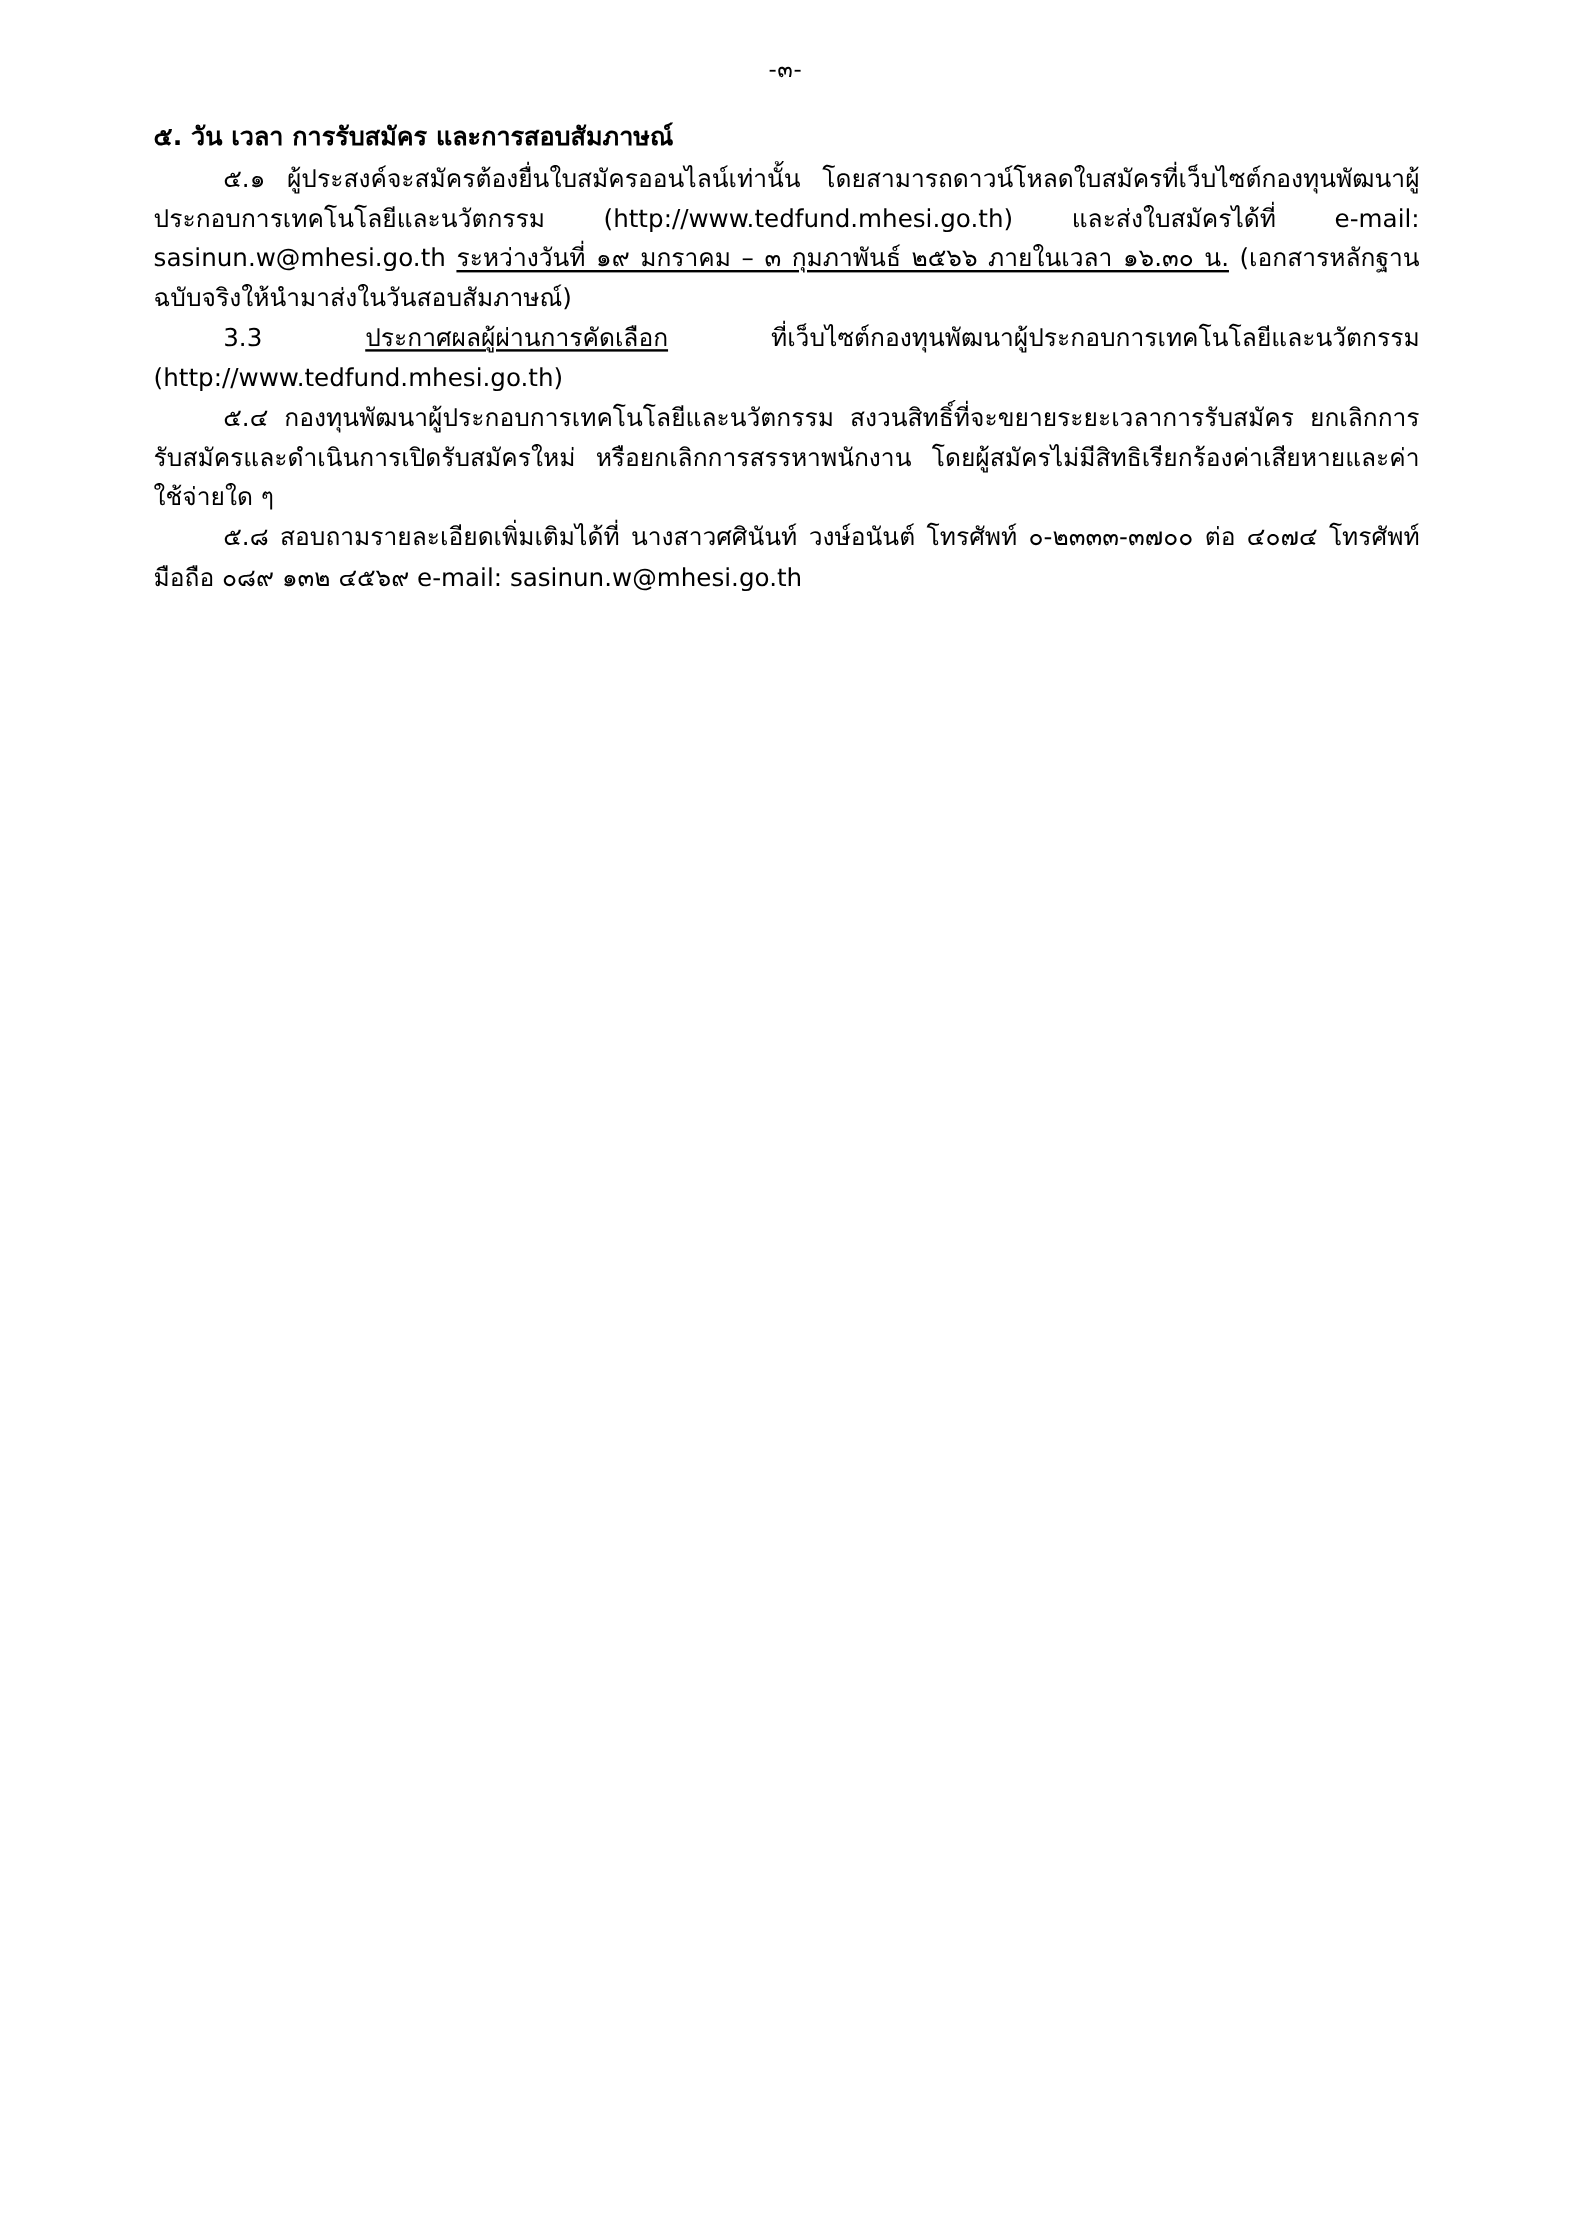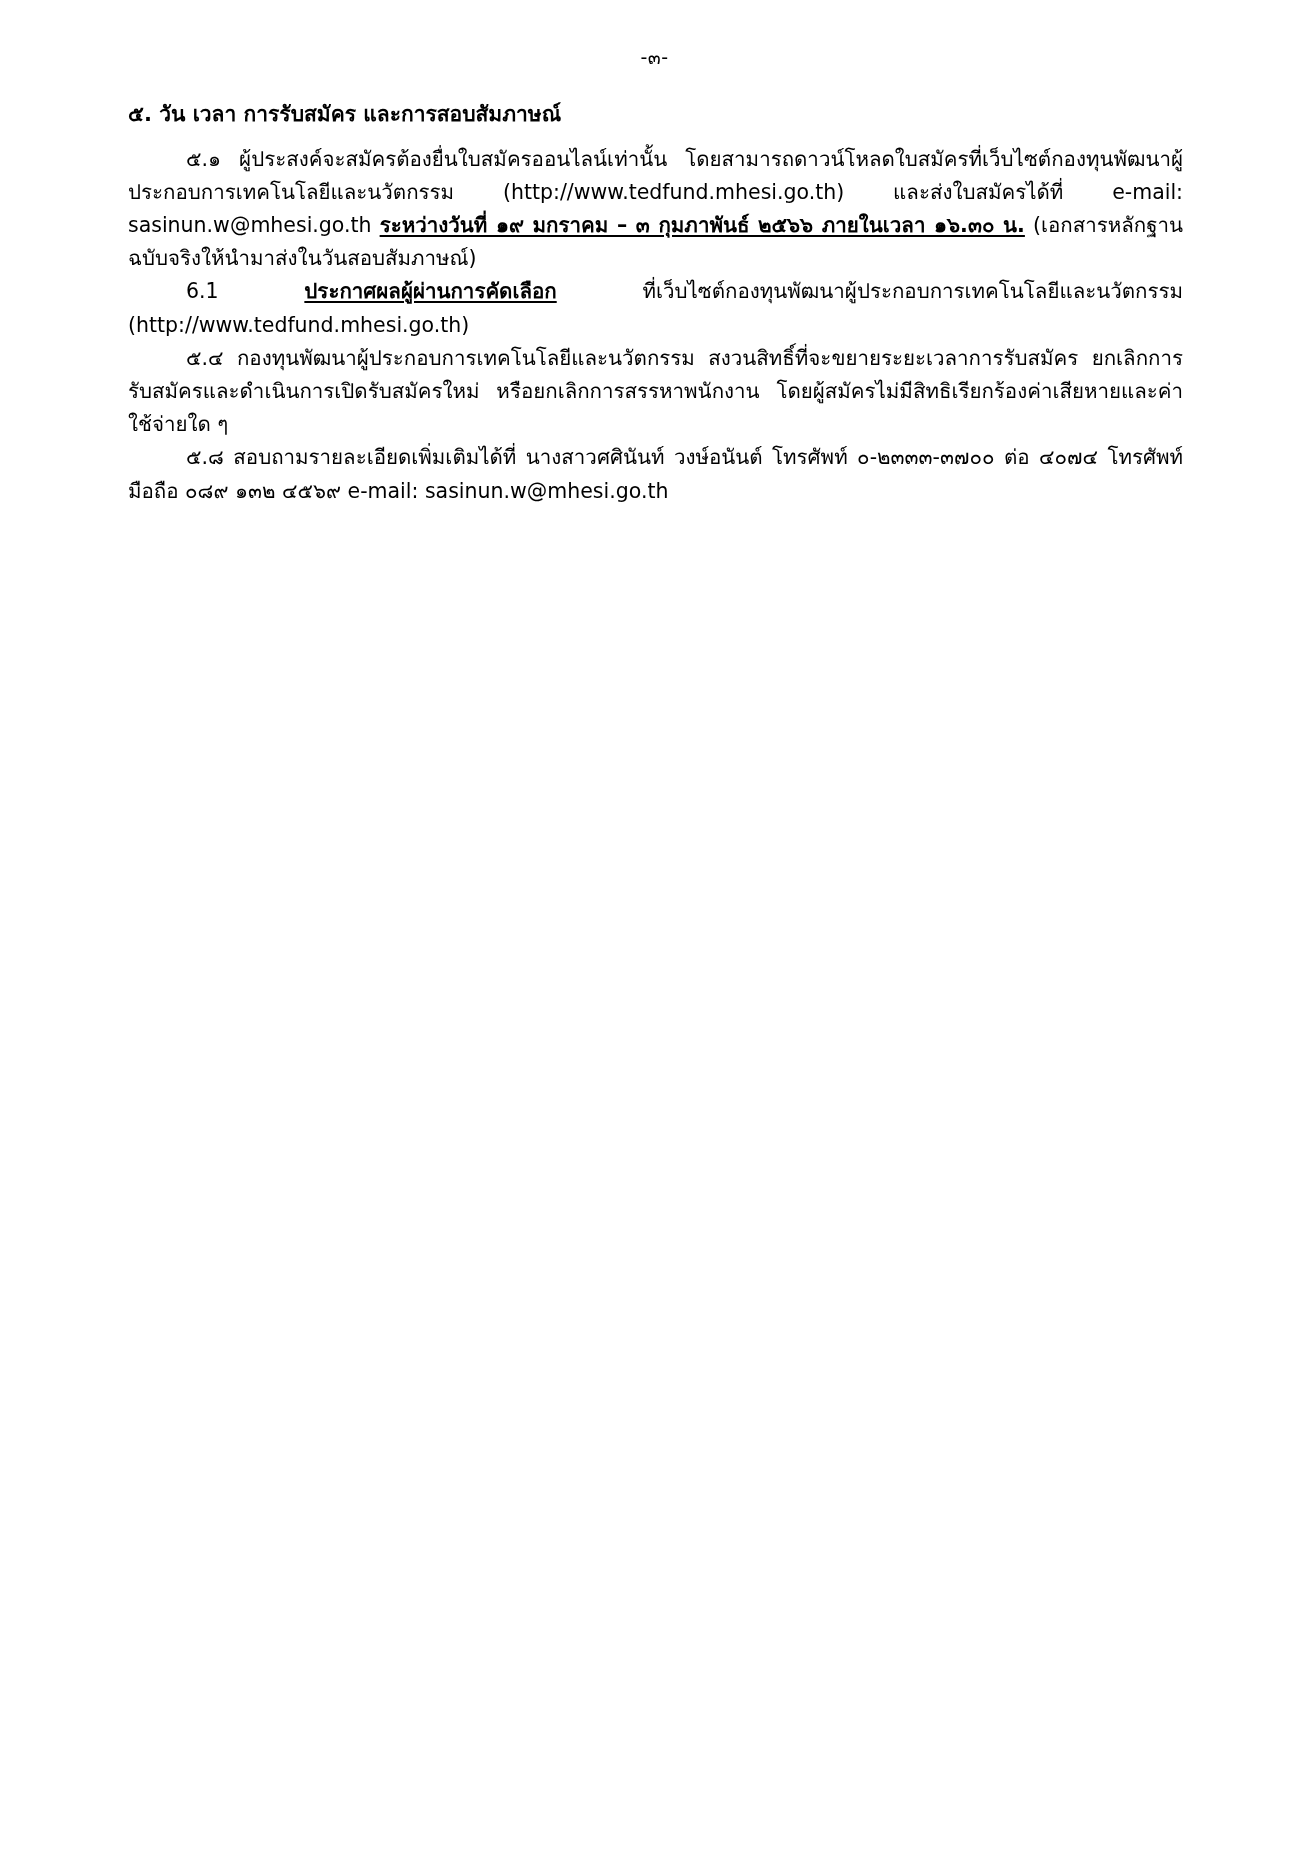--- a/index.html
+++ b/index.html
@@ -34,32 +34,32 @@
   .content {
     position: absolute;
     top: 98px;
     left: 128px;
     width: 1055px;
   }
   .section-title {
     font-weight: bold;
     font-size: 21px;
     line-height: 1.55;
-    margin-bottom: 12px;
+    margin-bottom: 2px;
   }
   p.para {
     font-size: 20.5px;
     line-height: 1.62;
     margin: 0;
     text-align: justify;
     text-justify: inter-word;
     text-indent: 58px;
   }
   .u-bold {
-    font-weight: bold;
+    font-weight: normal;
     text-decoration: underline;
     text-underline-offset: 3px;
   }
   .closing {
     position: absolute;
     top: 915px;
     left: 128px;
     width: 1055px;
     text-align: center;
     font-size: 20.5px;
@@ -76,21 +76,21 @@
 
   <div class="page-number">-๓-</div>
 
   <div class="content">
 
     <div class="section-title">๕. วัน เวลา การรับสมัคร และการสอบสัมภาษณ์</div>
 
     <p class="para"><span>๕.๑ ผู้ประสงค์จะสมัครต้องยื่นใบสมัครออนไลน์เท่านั้น โดยสามารถดาวน์โหลดใบสมัครที่เว็บไซต์กองทุนพัฒนาผู้ประกอบการเทคโนโลยีและนวัตกรรม (http://www.tedfund.mhesi.go.th) และส่งใบสมัครได้ที่ e-mail: sasinun.w@mhesi.go.th </span><span class="u-bold">ระหว่างวันที่ ๑๙ มกราคม – ๓ กุมภาพันธ์ ๒๕๖๖ ภายในเวลา ๑๖.๓๐ น.</span><span> (เอกสารหลักฐานฉบับจริงให้นำมาส่งในวันสอบสัมภาษณ์)</span></p>
 
 
-    <p class="para"><span>6.1 </span><span class="u-bold">ประกาศผลผู้ผ่านการคัดเลือก</span><span> ที่เว็บไซต์กองทุนพัฒนาผู้ประกอบการเทคโนโลยีและนวัตกรรม (http://www.tedfund.mhesi.go.th)</span></p>
+    <p class="para"><span>3.3 </span><span class="u-bold">ประกาศผลผู้ผ่านการคัดเลือก</span><span> ที่เว็บไซต์กองทุนพัฒนาผู้ประกอบการเทคโนโลยีและนวัตกรรม (http://www.tedfund.mhesi.go.th)</span></p>
 
     <p class="para">๕.๔ กองทุนพัฒนาผู้ประกอบการเทคโนโลยีและนวัตกรรม สงวนสิทธิ์ที่จะขยายระยะเวลาการรับสมัคร ยกเลิกการรับสมัครและดำเนินการเปิดรับสมัครใหม่ หรือยกเลิกการสรรหาพนักงาน โดยผู้สมัครไม่มีสิทธิเรียกร้องค่าเสียหายและค่าใช้จ่ายใด ๆ</p>
 
 
 
 
     <p class="para">๕.๘ สอบถามรายละเอียดเพิ่มเติมได้ที่ นางสาวศศินันท์ วงษ์อนันต์ โทรศัพท์ ๐-๒๓๓๓-๓๗๐๐ ต่อ ๔๐๗๔ โทรศัพท์มือถือ ๐๘๙ ๑๓๒ ๔๕๖๙ e-mail: sasinun.w@mhesi.go.th</p>
 
   </div>
 

